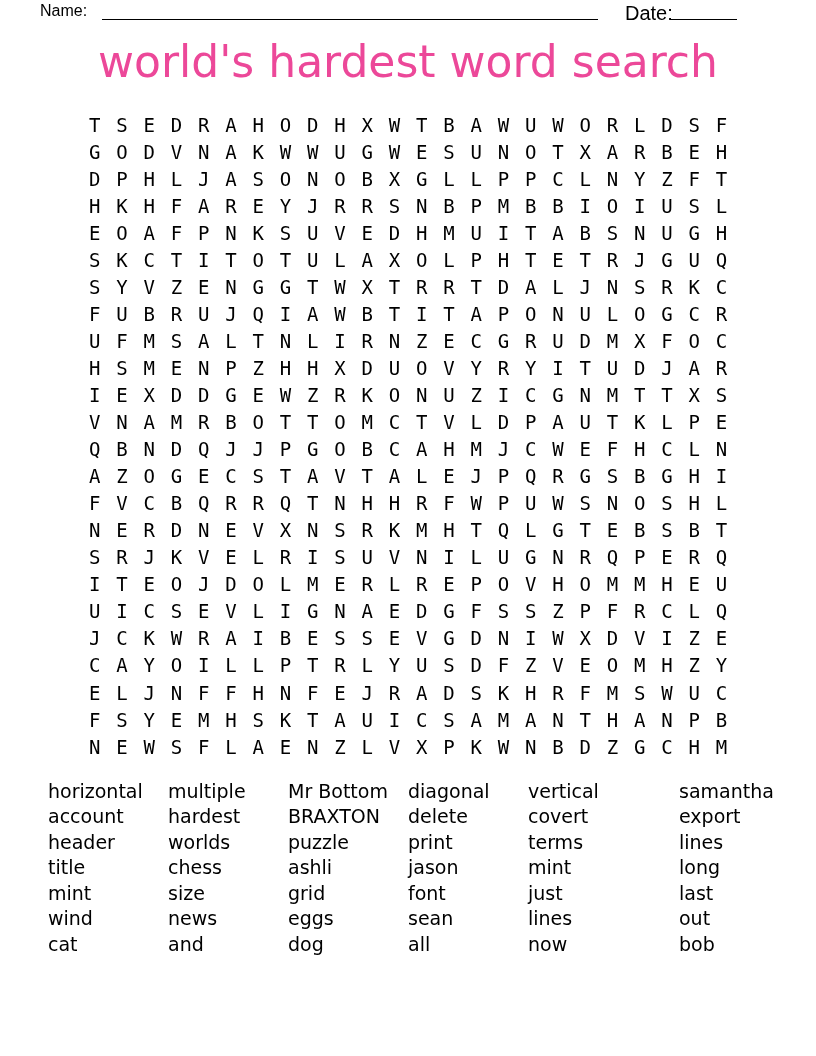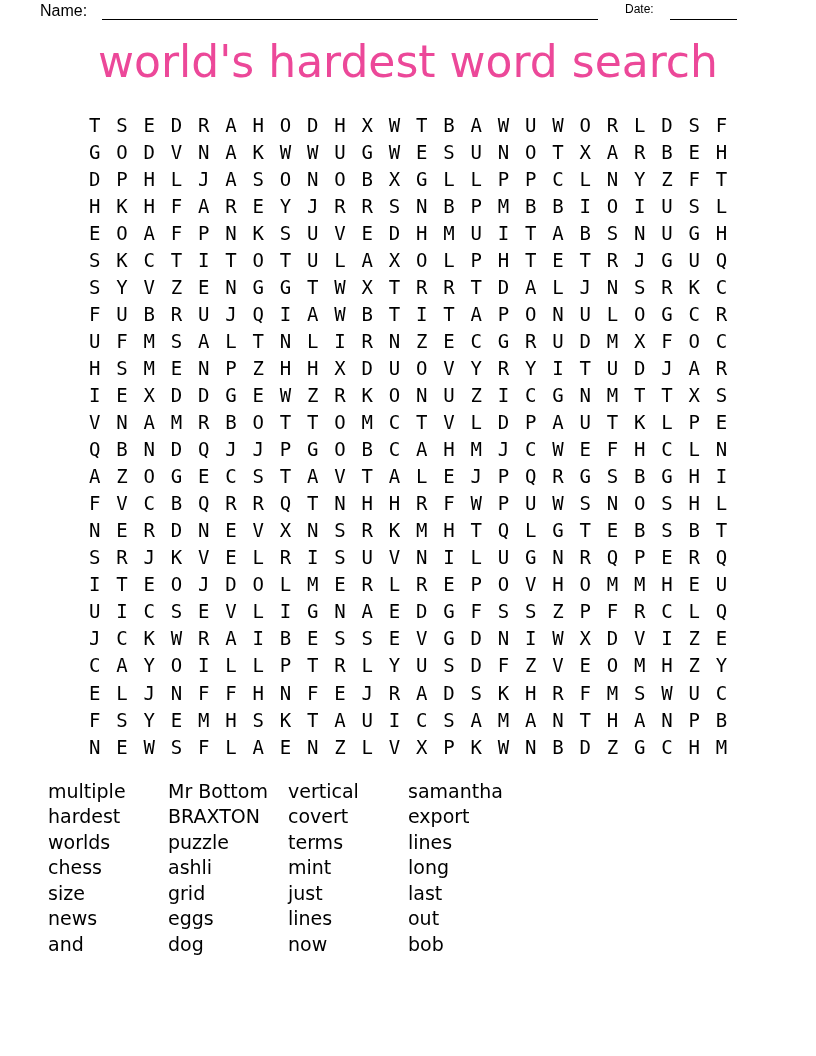--- a/index.html
+++ b/index.html
@@ -22,21 +22,21 @@
   .name-label {
     position: absolute; left: 40px; top: 2px;
     font-size: 16px; font-family: "Liberation Sans", sans-serif;
   }
   .name-blank {
     position: absolute; left: 102px; top: 0; width: 496px; height: 19px;
     border-bottom: 1.5px solid #000000;
   }
   .date-label {
     position: absolute; left: 625px; top: 2px;
-    font-size: 12px; font-family: "Liberation Sans", sans-serif;
+    font-size: 20px; font-family: "Liberation Sans", sans-serif;
   }
   .date-blank {
     position: absolute; left: 670px; top: 0; width: 67px; height: 19px;
     border-bottom: 1.5px solid #000000;
   }
 
   
   .title {
     position: absolute; top: 36px; left: 0; width: 816px;
     margin: 0;
@@ -672,37 +672,55 @@
       <span class="cell">B</span>
       <span class="cell">D</span>
       <span class="cell">Z</span>
       <span class="cell">G</span>
       <span class="cell">C</span>
       <span class="cell">H</span>
       <span class="cell">M</span>
     </div>
 
   <div class="word-list" id="word-list">
+      <div class="word-col">
+        <span class="word-item">horizontal</span>
+        <span class="word-item">account</span>
+        <span class="word-item">header</span>
+        <span class="word-item">title</span>
+        <span class="word-item">mint</span>
+        <span class="word-item">wind</span>
+        <span class="word-item">cat</span>
+      </div>
       <div class="word-col">
         <span class="word-item">multiple</span>
         <span class="word-item">hardest</span>
         <span class="word-item">worlds</span>
         <span class="word-item">chess</span>
         <span class="word-item">size</span>
         <span class="word-item">news</span>
         <span class="word-item">and</span>
       </div>
       <div class="word-col">
         <span class="word-item">Mr Bottom</span>
         <span class="word-item">BRAXTON</span>
         <span class="word-item">puzzle</span>
         <span class="word-item">ashli</span>
         <span class="word-item">grid</span>
         <span class="word-item">eggs</span>
         <span class="word-item">dog</span>
+      </div>
+      <div class="word-col">
+        <span class="word-item">diagonal</span>
+        <span class="word-item">delete</span>
+        <span class="word-item">print</span>
+        <span class="word-item">jason</span>
+        <span class="word-item">font</span>
+        <span class="word-item">sean</span>
+        <span class="word-item">all</span>
       </div>
       <div class="word-col">
         <span class="word-item">vertical</span>
         <span class="word-item">covert</span>
         <span class="word-item">terms</span>
         <span class="word-item">mint</span>
         <span class="word-item">just</span>
         <span class="word-item">lines</span>
         <span class="word-item">now</span>
       </div>

